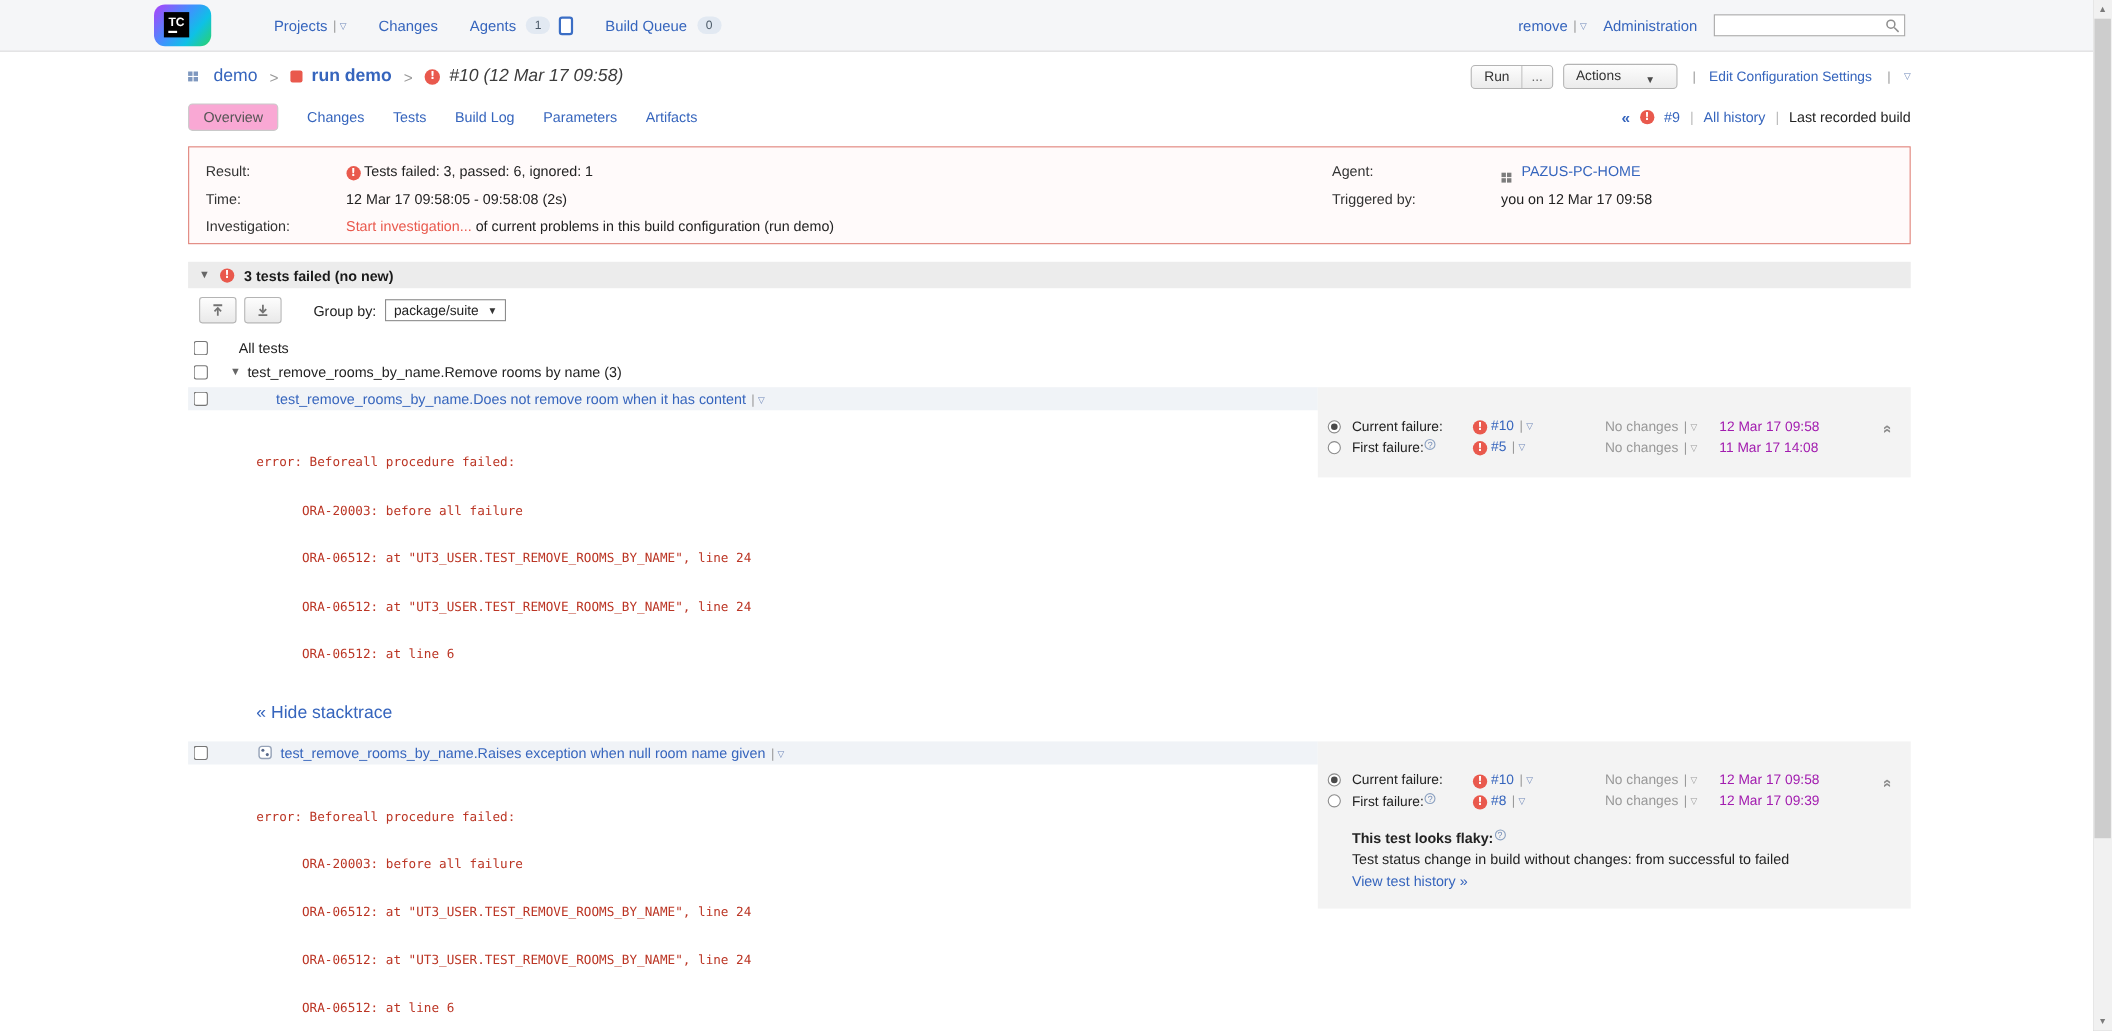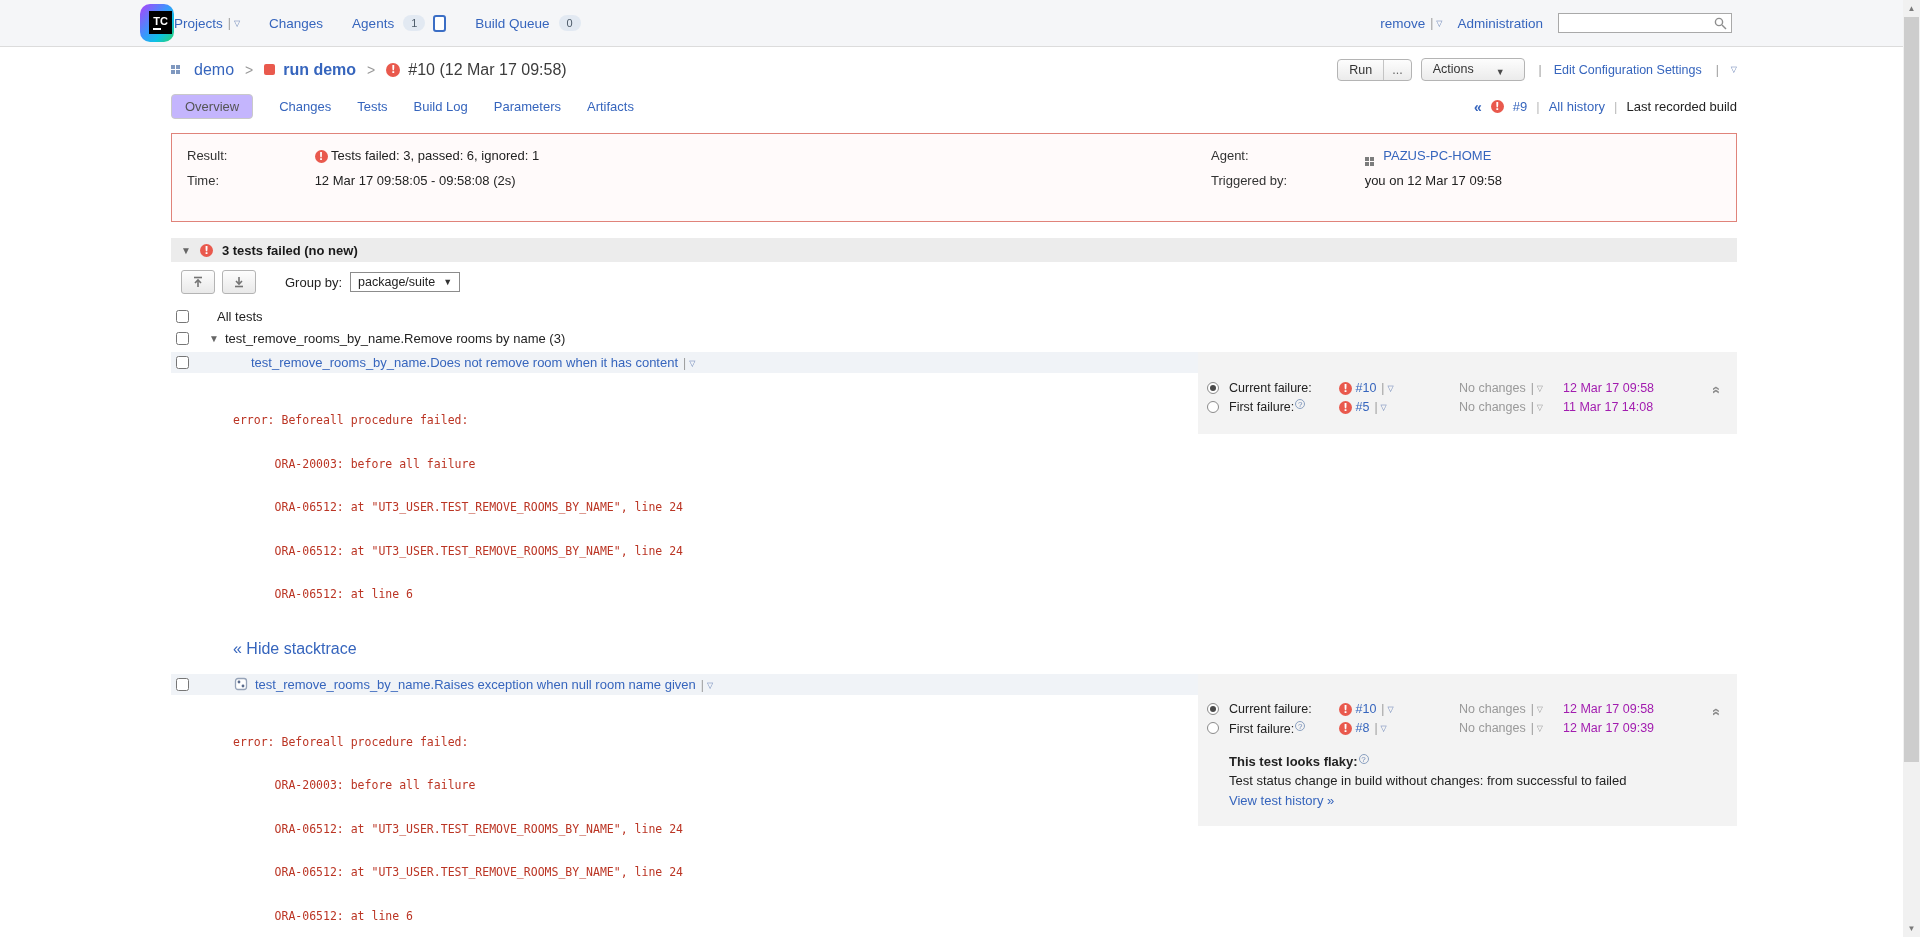--- a/index.html
+++ b/index.html
@@ -7,21 +7,21 @@
     font-family:"Liberation Sans", sans-serif; font-size:13px; color:#222; }
   a { color:#3665bd; text-decoration:none; cursor:pointer; }
   .pipe { color:#9a9a9a; margin:0 3px 0 5px; font-size:12px; }
   .caret { color:#6e87b8; font-size:8px; vertical-align:1px; }
   .caret.gray-c { color:#9a9a9a; }
   .tri { color:#666; font-size:10px; }
 
   
   .topbar { height:47px; background:#f5f6f8; border-bottom:1px solid #dcdcdc;
     display:flex; align-items:center; padding:0 188px 0 140px; }
-  .logo { width:34px; height:38px; border-radius:10px; position:relative;
+  .logo { width:52px; height:38px; border-radius:10px; margin-right:57px; position:relative;
     background:linear-gradient(130deg,#9b4ffb 8%,#3d94fd 45%,#0ec1e6 70%,#26d07c 95%); }
   .logo-sq { position:absolute; top:7px; left:9px; width:23px; height:23px; background:#000;
     color:#fff; font-weight:bold; font-size:11px; text-align:center; line-height:20px; }
   .logo-sq::after { content:""; position:absolute; left:4px; bottom:4px; width:8px; height:2px; background:#fff; }
   .nav { display:flex; gap:29px; font-size:13.5px; }
   .nav-item { display:flex; align-items:center; }
   .badge { background:#e2e9f2; color:#4c5a68; border-radius:9px; font-size:11px;
     padding:2px 8px; margin-left:9px; }
   .agentbox { display:inline-block; width:13px; height:17px; border:2px solid #3b6ec5;
     border-radius:3px; background:#fff; margin-left:8px; }
@@ -30,31 +30,31 @@
   .search { width:174px; height:20px; border:1px solid #a9a9a9; background:#fff; padding:0 22px 0 5px; font-size:12px; }
   .search-ico { position:absolute; right:5px; top:4px; }
 
   
   .content { width:1566px; margin-left:171px; }
 
   .crumbrow { margin-top:11px; display:flex; align-items:center; }
   .crumbs { display:flex; align-items:center; gap:8px; font-size:16px; }
   .crumbs .gt { color:#999; font-size:14px; margin:0 3px; }
   .redsq { width:11px; height:11px; background:#e9594d; border-radius:2px; display:inline-block; }
-  .bnum { color:#3c3c3c; }
+  .bnum { color:#3c3c3c;font-style:italic; }
   .crumb-actions { margin-left:auto; display:flex; align-items:center; gap:9px; font-size:12.5px; }
   .btn { display:inline-flex; border:1px solid #b4b4b4; border-radius:4px; overflow:hidden;
     background:linear-gradient(#fdfdfd,#ebebeb); color:#333; }
   .btn > span { padding:3px 11px; }
   .btn .more { border-left:1px solid #c4c4c4; color:#666; padding:3px 8px; }
   .btn .acaret { font-size:9px; color:#4a4a4a; margin:5px 8px 0 0; }
 
   .tabrow { margin-top:13px; display:flex; align-items:center; font-size:13px; }
   .tabs { display:flex; align-items:center; gap:26px; }
-  .tab-active { border:1px solid #c9c9c9; background:#c4b5fd; border-radius:4px;
+  .tab-active { border:1px solid #c9c9c9; background:#f9a8d4; border-radius:4px;
     padding:4px 13px; color:#555; }
   .tab-hist { margin-left:auto; display:flex; align-items:center; gap:9px; }
   .tab-hist .pipe2 { color:#bbb; }
   .laquo { color:#3665bd; font-weight:bold; font-size:14px; }
 
   .err-ico { display:inline-block; width:13px; height:13px; background:#e9594d; border-radius:50%;
     color:#fff; font-weight:bold; font-size:10px; line-height:13px; text-align:center;
     font-family:"DejaVu Sans", sans-serif; }
   .err-ico.lg { width:14px; height:14px; line-height:14px; }
 
@@ -218,20 +218,25 @@
   <div class="summary">
     <div class="srow">
       <span class="slabel">Result:</span>
       <span class="err-ico">!</span>
       <span>Tests failed: 3, passed: 6, ignored: 1</span>
     </div>
     <div class="srow">
       <span class="slabel">Time:</span>
       <span>12 Mar 17 09:58:05 - 09:58:08 (2s)</span>
     </div>
+    <div class="srow">
+      <span class="slabel">Investigation:</span>
+      <a class="invlink">Start investigation...</a>
+      <span> of current problems in this build configuration (run demo)</span>
+    </div>
     <div class="sright">
       <div class="srow">
         <span class="slabel">Agent:</span>
         <span class="gridico gray">
             <i></i>
             <i></i>
             <i></i>
             <i></i>
           </span>
         <a>PAZUS-PC-HOME</a>

